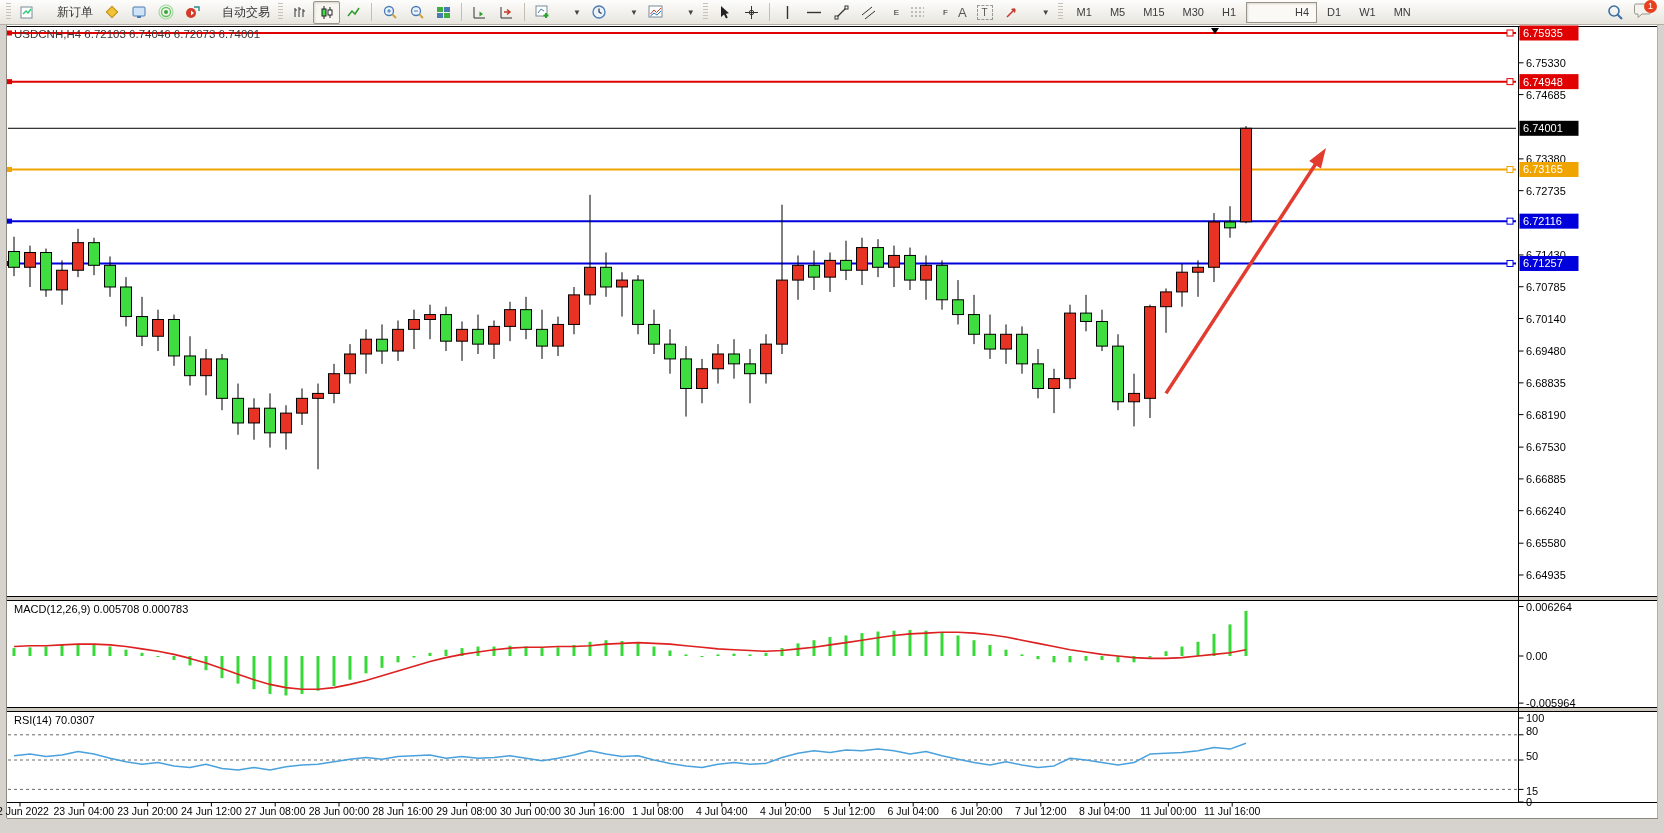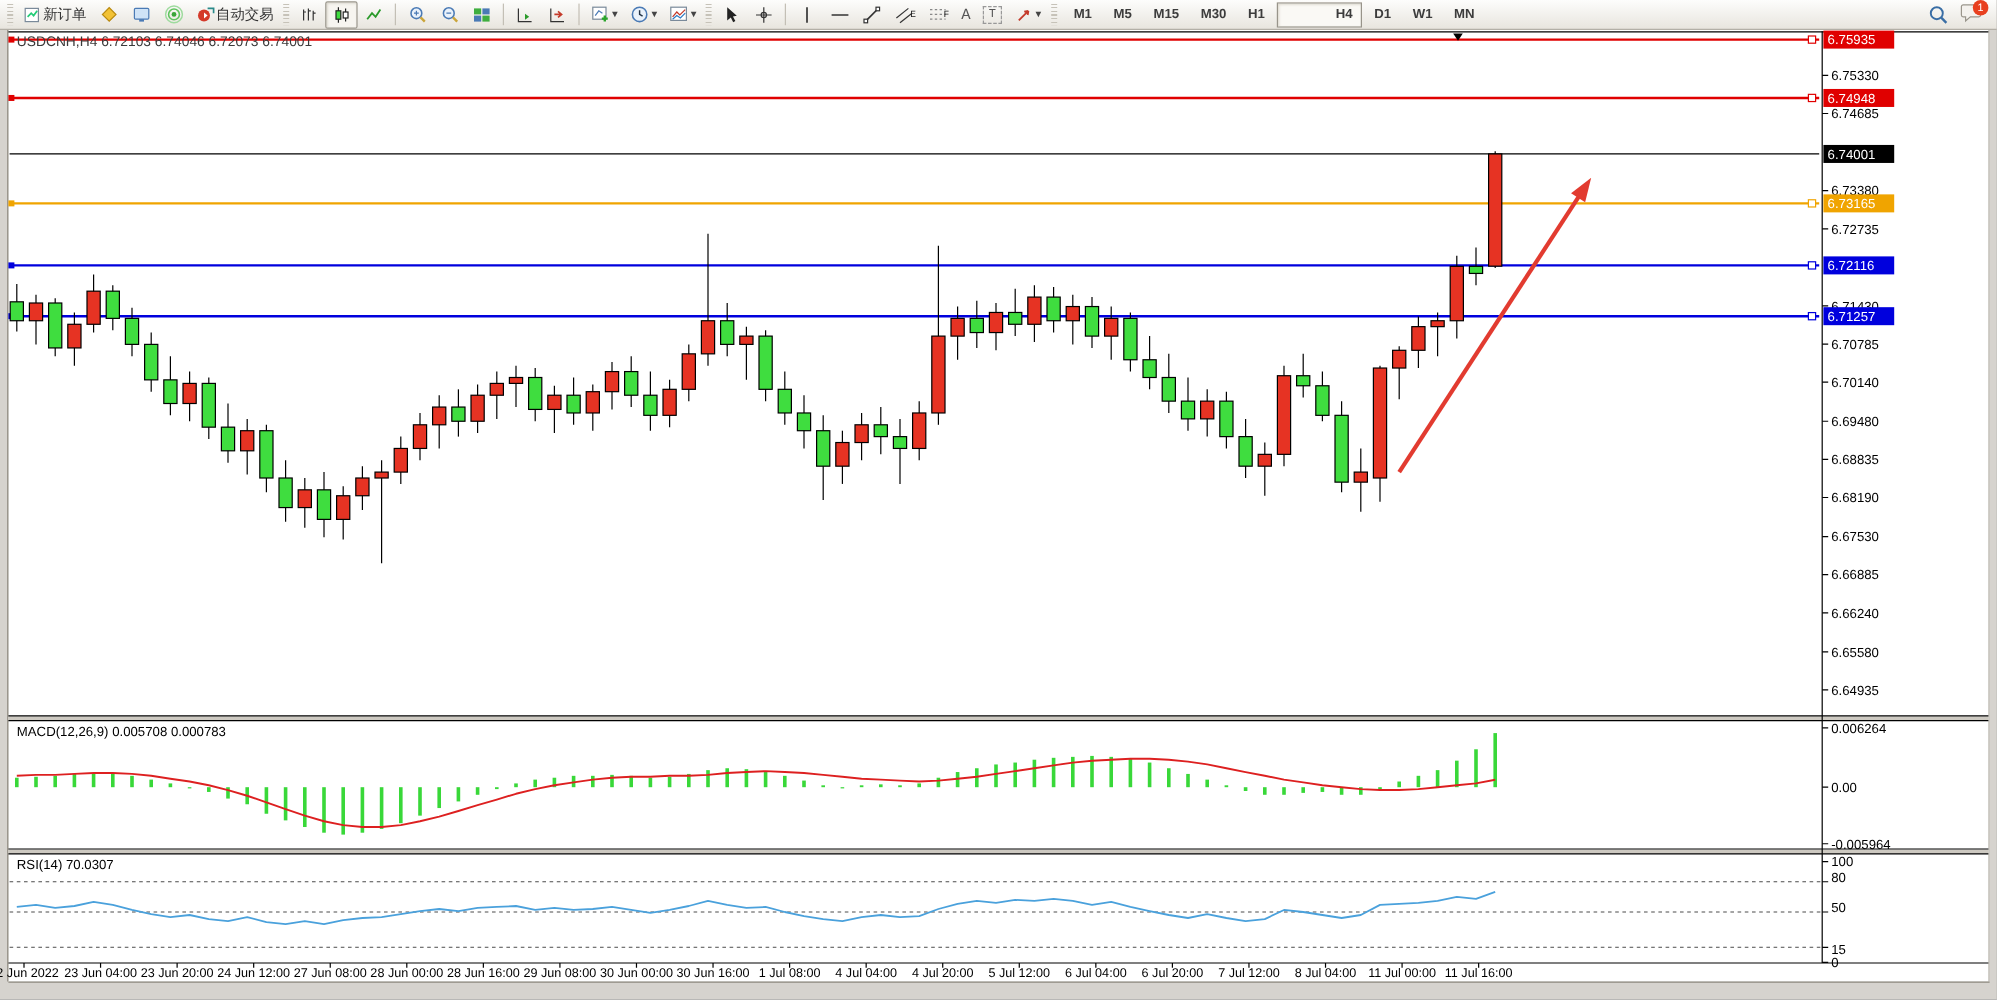--- a/index.html
+++ b/index.html
@@ -3,26 +3,26 @@
 <meta charset="utf-8">
 <style>
   html,body{margin:0;padding:0;background:#9a9a9a;}
   #app{position:relative;width:1664px;height:833px;background:#d6d3ce;font-family:"Liberation Sans","DejaVu Sans",sans-serif;overflow:hidden;}
   
   .toolbar{position:absolute;top:0;left:0;width:1664px;height:25px;box-sizing:border-box;
     background:linear-gradient(#fdfdfc,#ecead e4 70%,#e6e3dc);background:linear-gradient(#fdfdfc,#e8e5de);
     border-bottom:1px solid #b3afa6;display:flex;align-items:center;padding:0 3px;}
   .tb-grip{width:5px;height:18px;margin:0 3px;background:repeating-linear-gradient(to bottom,#c6c2b8 0 1px,rgba(0,0,0,0) 1px 3px);}
   .tb-sep{width:1px;height:18px;background:#c3bfb5;margin:0 4px;}
-  .tb-btn{display:flex;align-items:center;gap:0;height:21px;padding:0 4px;border:1px solid rgba(0,0,0,0);border-radius:2px;font-size:12px;color:#333;white-space:nowrap;font-family:Liberation Mono, monospace;}
+  .tb-btn{display:flex;align-items:center;gap:21px;height:21px;padding:0 4px;border:1px solid rgba(0,0,0,0);border-radius:2px;font-size:12px;color:#333;white-space:nowrap;}
   .tb-btn.active{border:1px solid #9a968c;background:#f7f5f0;box-shadow:inset 1px 1px 2px #d8d4ca;}
   .tb-icon{width:17px;height:17px;display:inline-flex;align-items:center;justify-content:center;}
   .tb-caret{font-size:8px;color:#444;margin-left:1px;}
   .tf-box{display:flex;align-items:center;margin-left:2px;}
-  .tf-btn{height:19px;line-height:19px;padding:0 7px;font-size:11px;color:#3c3c3c;border:1px solid rgba(0,0,0,0);margin:0 1px;font-weight:bold;}
+  .tf-btn{height:19px;line-height:19px;padding:0 7px;font-size:11px;color:#3c3c3c;border:1px solid rgba(0,0,0,0);margin:0 1px;}
   .tf-btn.active{border:1px solid #98948a;background:#faf9f5;box-shadow:inset 1px 1px 2px #dcd8ce;padding-left:48px;}
   .right-tools{margin-left:auto;display:flex;align-items:center;gap:10px;padding-right:8px;}
   .chat-wrap{position:relative;width:20px;height:20px;}
   .chat-badge{position:absolute;top:-2px;right:-4px;min-width:13px;height:13px;border-radius:8px;background:#e8401f;color:#fff;
      font-size:9px;line-height:13px;text-align:center;padding:0 2px;box-sizing:border-box;}
   .glyph{font-size:12px;color:#222;}
   
   #chart-svg{position:absolute;top:25px;left:0;}
 </style>
 </head>

